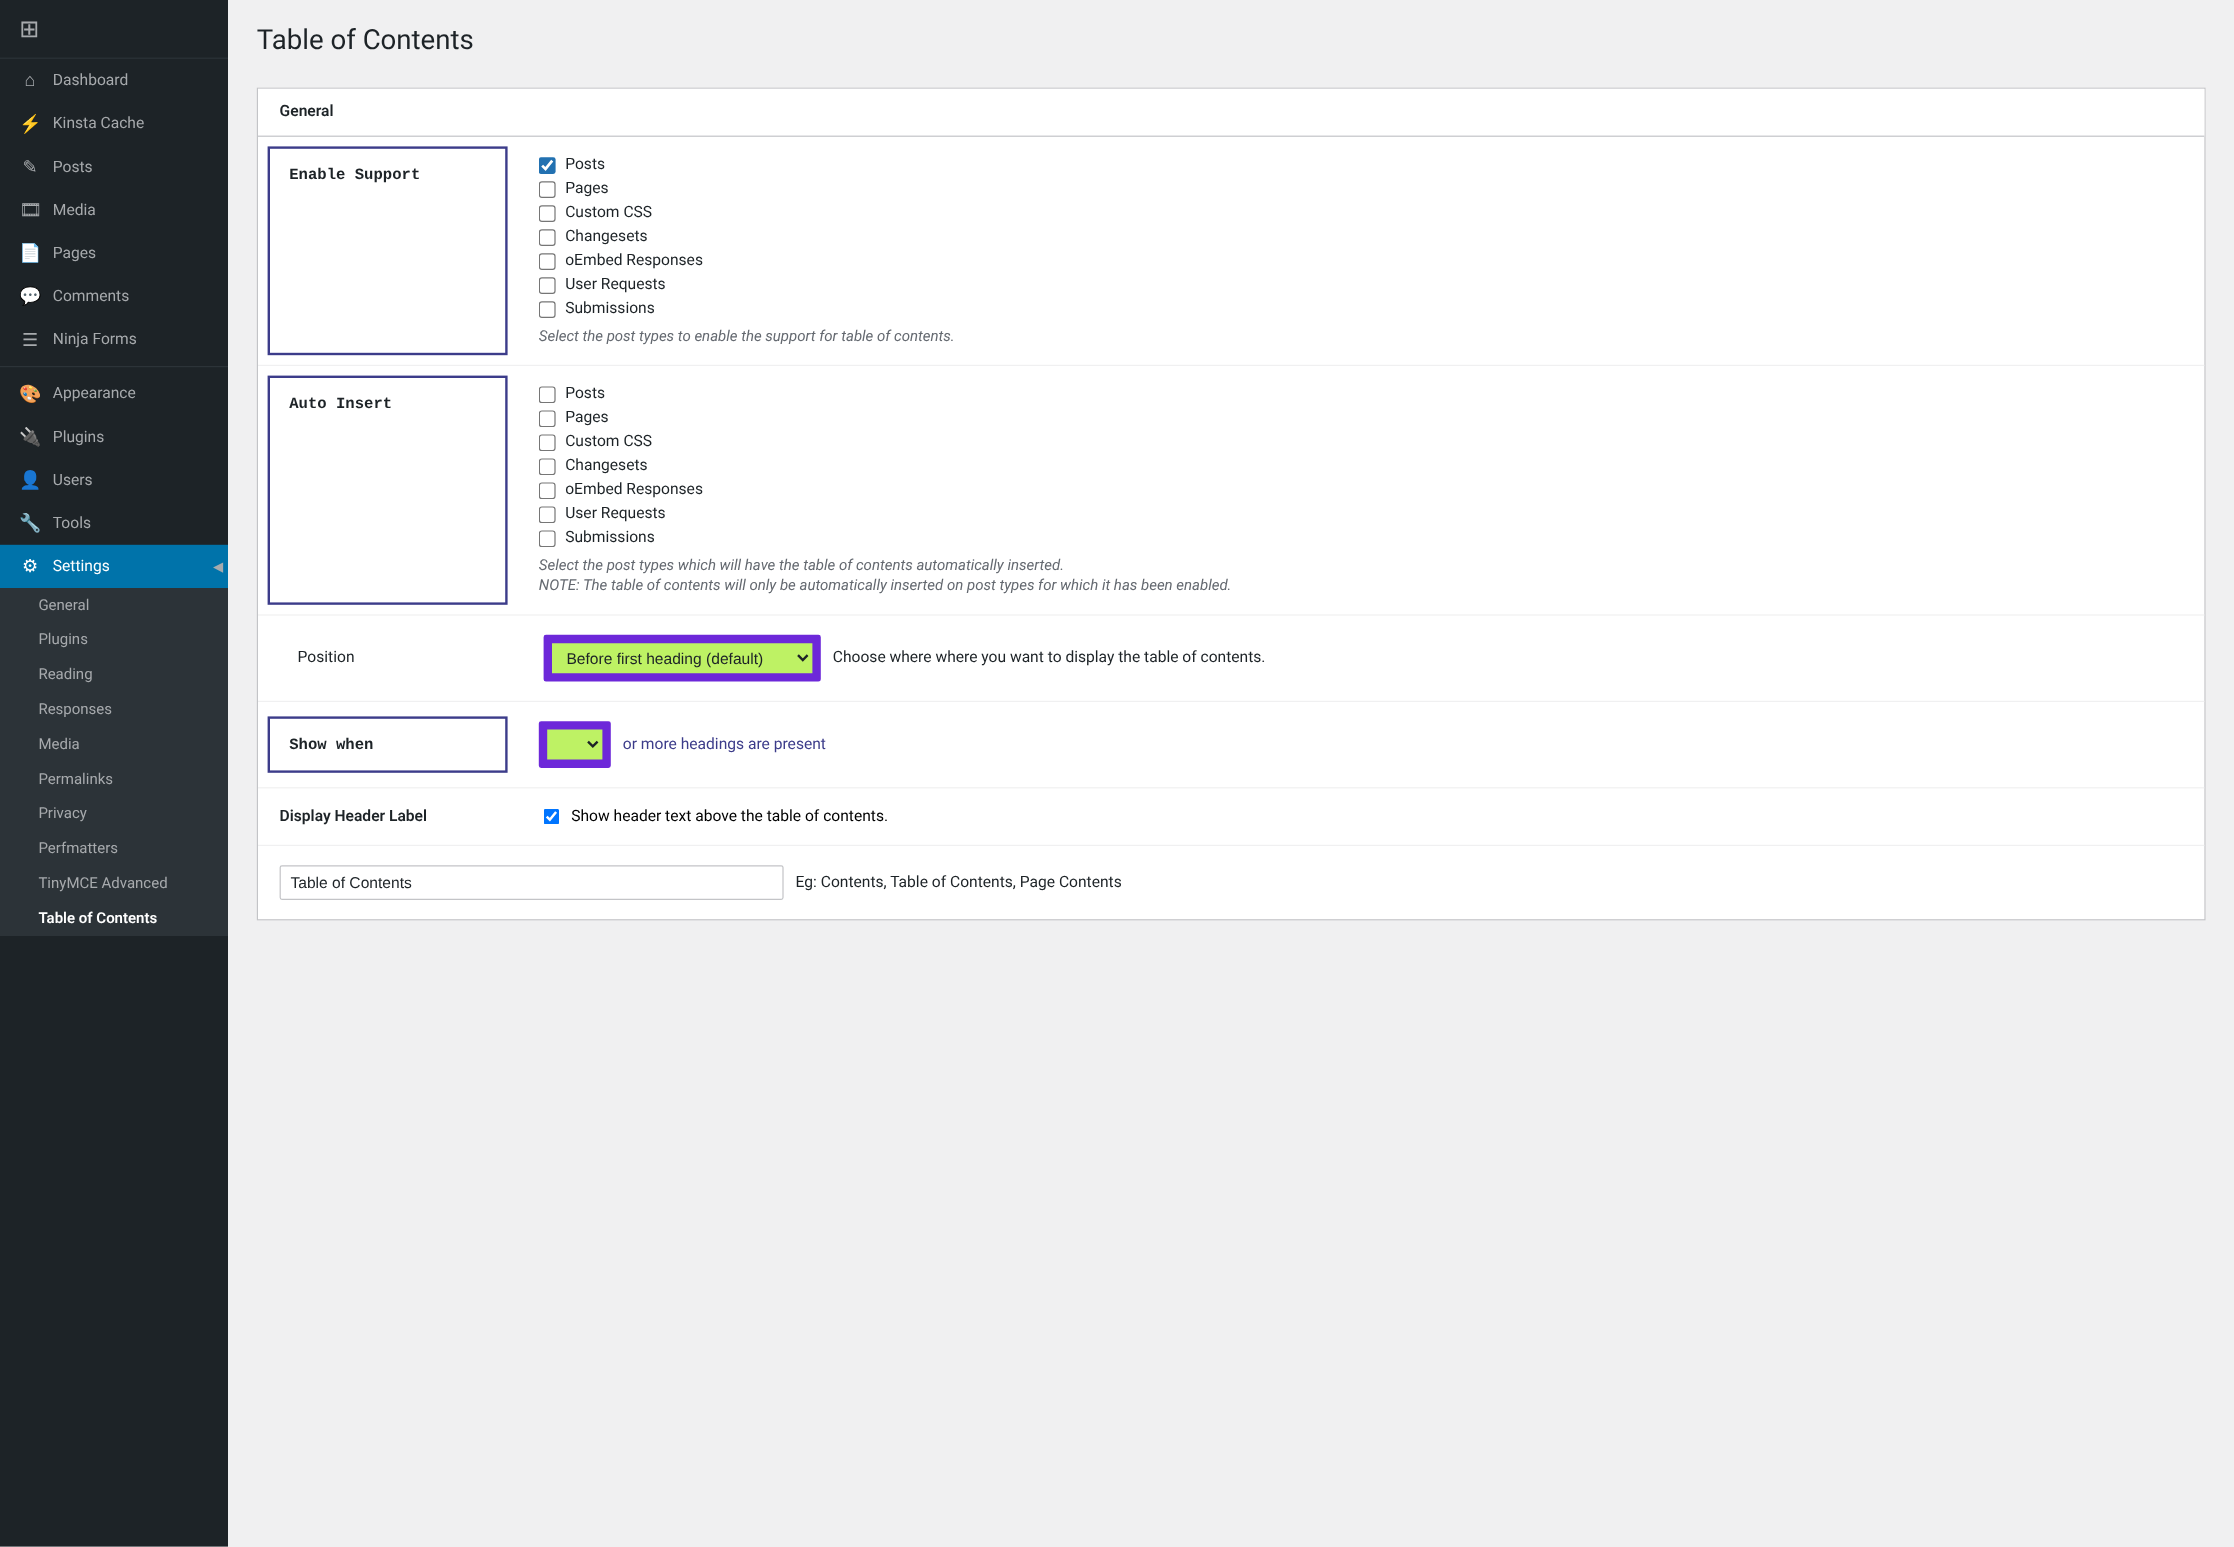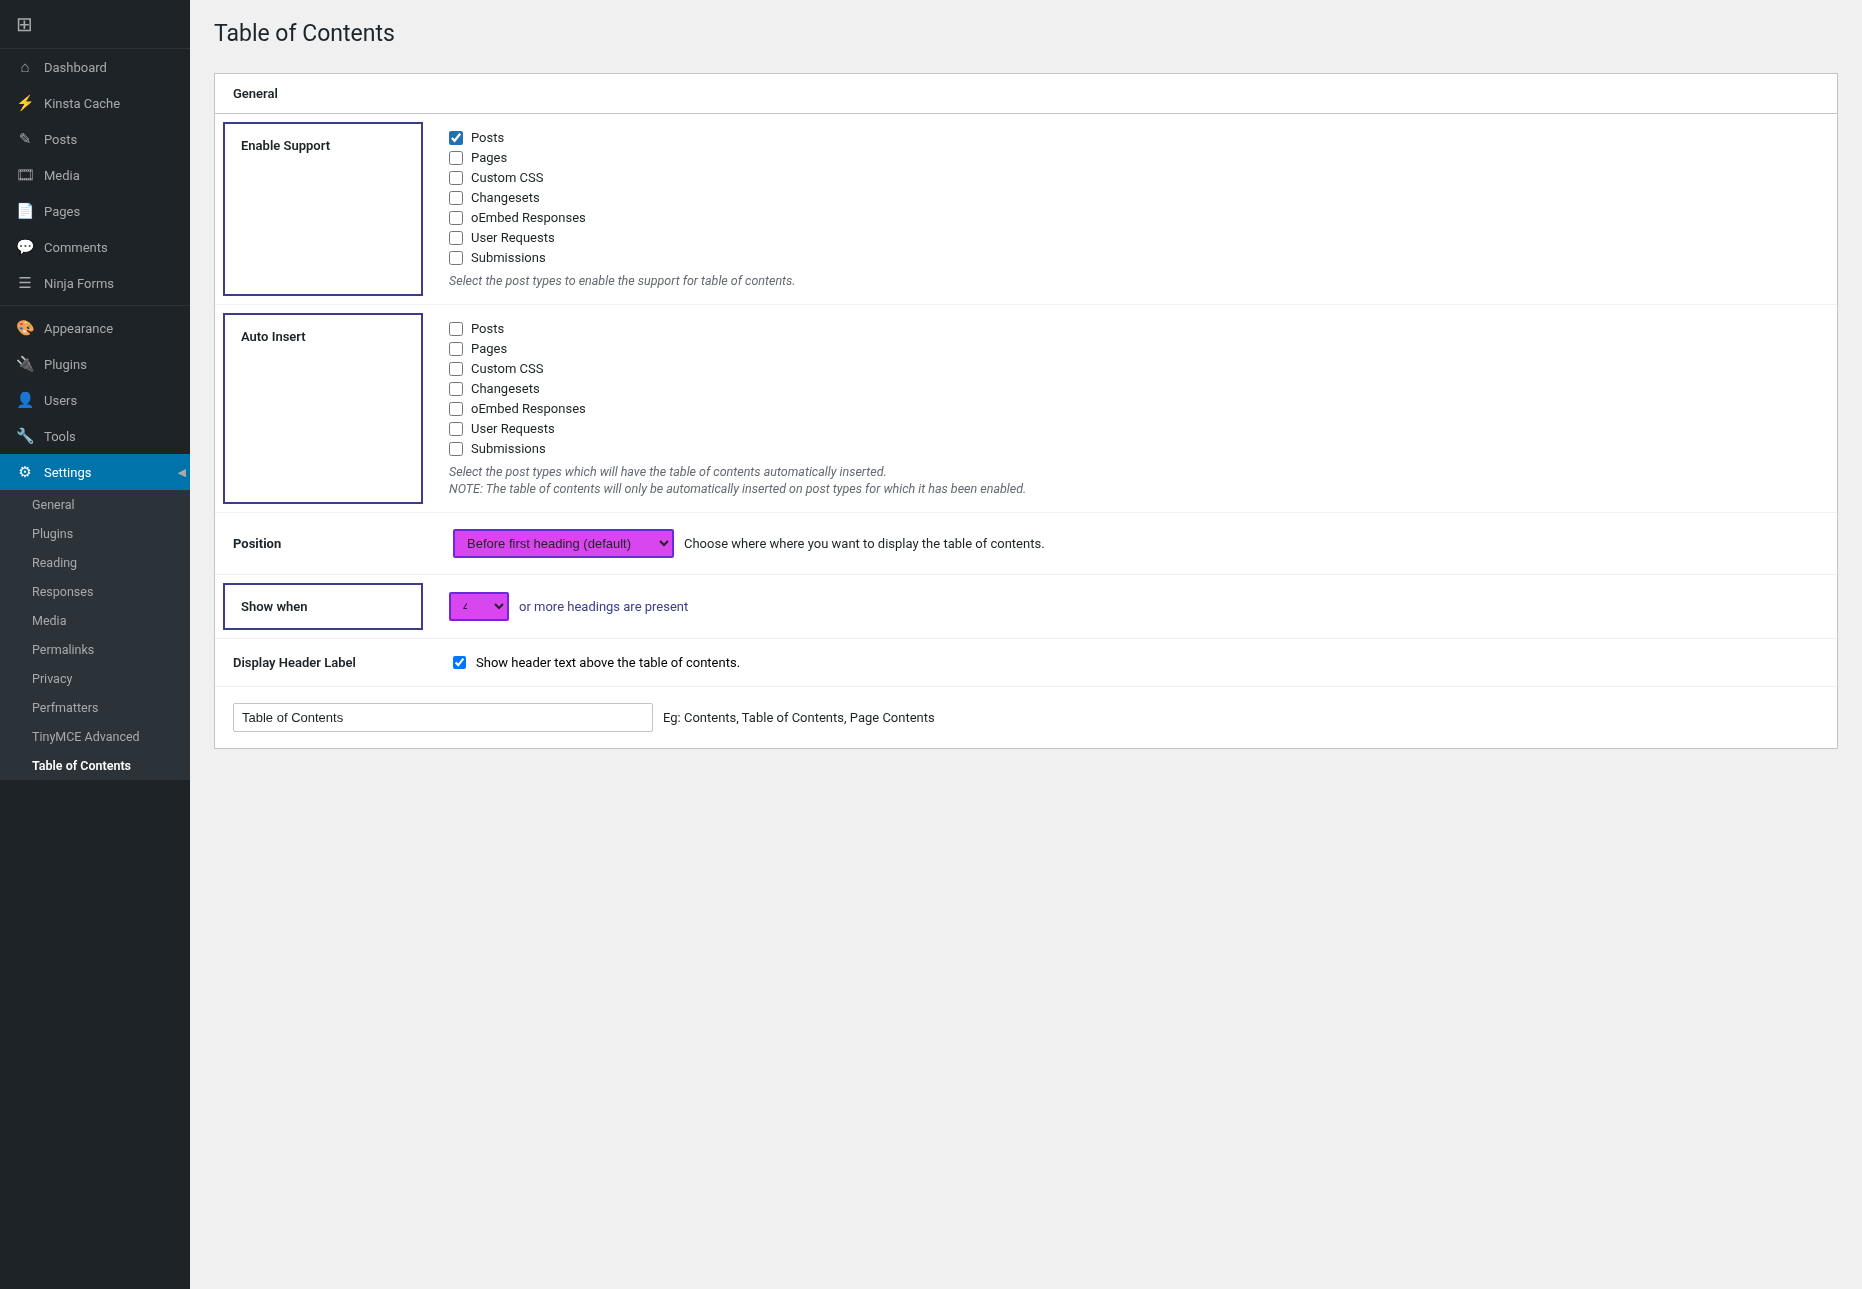--- a/index.html
+++ b/index.html
@@ -82,20 +82,21 @@
       color: #1d2327;
       vertical-align: top;
     }
 
     .settings-label.highlighted {
       border: 2px solid #3c3c8a;
       margin: 8px;
       padding: 14px 16px;
       width: 200px;
       min-width: 200px;
+      font-family: Liberation Mono, monospace;
     }
 
     .settings-value {
       flex: 1;
       padding: 16px 18px;
     }
 
     .checkbox-row {
       display: flex; align-items: center; gap: 8px;
       margin-bottom: 5px;
@@ -111,22 +112,22 @@
     .help-text {
       font-style: italic;
       color: #646970;
       font-size: 12.5px;
       margin-top: 8px;
     }
 
     .help-text.note { margin-top: 2px; }
 
     select.wp-select {
-      border: 2px solid #6d28d9;
-      background: #d946ef;
+      border: 7px solid #6d28d9;
+      background: #bef264;
       padding: 4px 24px 4px 8px;
       font-size: 13px;
       cursor: pointer;
       border-radius: 2px;
       appearance: auto;
       color: #1d2327;
     }
 
     .inline-row {
       display: flex; align-items: center; gap: 10px; flex-wrap: wrap;
@@ -297,21 +298,21 @@
         <div class="checkbox-row">
           <input type="checkbox" id="ai-submissions" style="">
           <label for="ai-submissions">Submissions</label>
         </div>
         <p class="help-text">Select the post types which will have the table of contents automatically inserted.</p>
         <p class="help-text note">NOTE: The table of contents will only be automatically inserted on post types for which it has been enabled.</p>
       </div>
     </div>
 
     <div class="settings-row" style="align-items:center;">
-      <div class="settings-label" style="font-weight:700;padding:16px 18px;">Position</div>
+      <div class="settings-label" style="font-weight:400;padding:16px 33px;">Position</div>
       <div class="settings-value inline-row">
         <select class="wp-select">
           <option>Before first heading (default)</option>
           <option>After first heading</option>
           <option>Top of content</option>
           <option>Bottom of content</option>
         </select>
         <span class="position-text">Choose where where you want to display the table of contents.</span>
       </div>
     </div>

